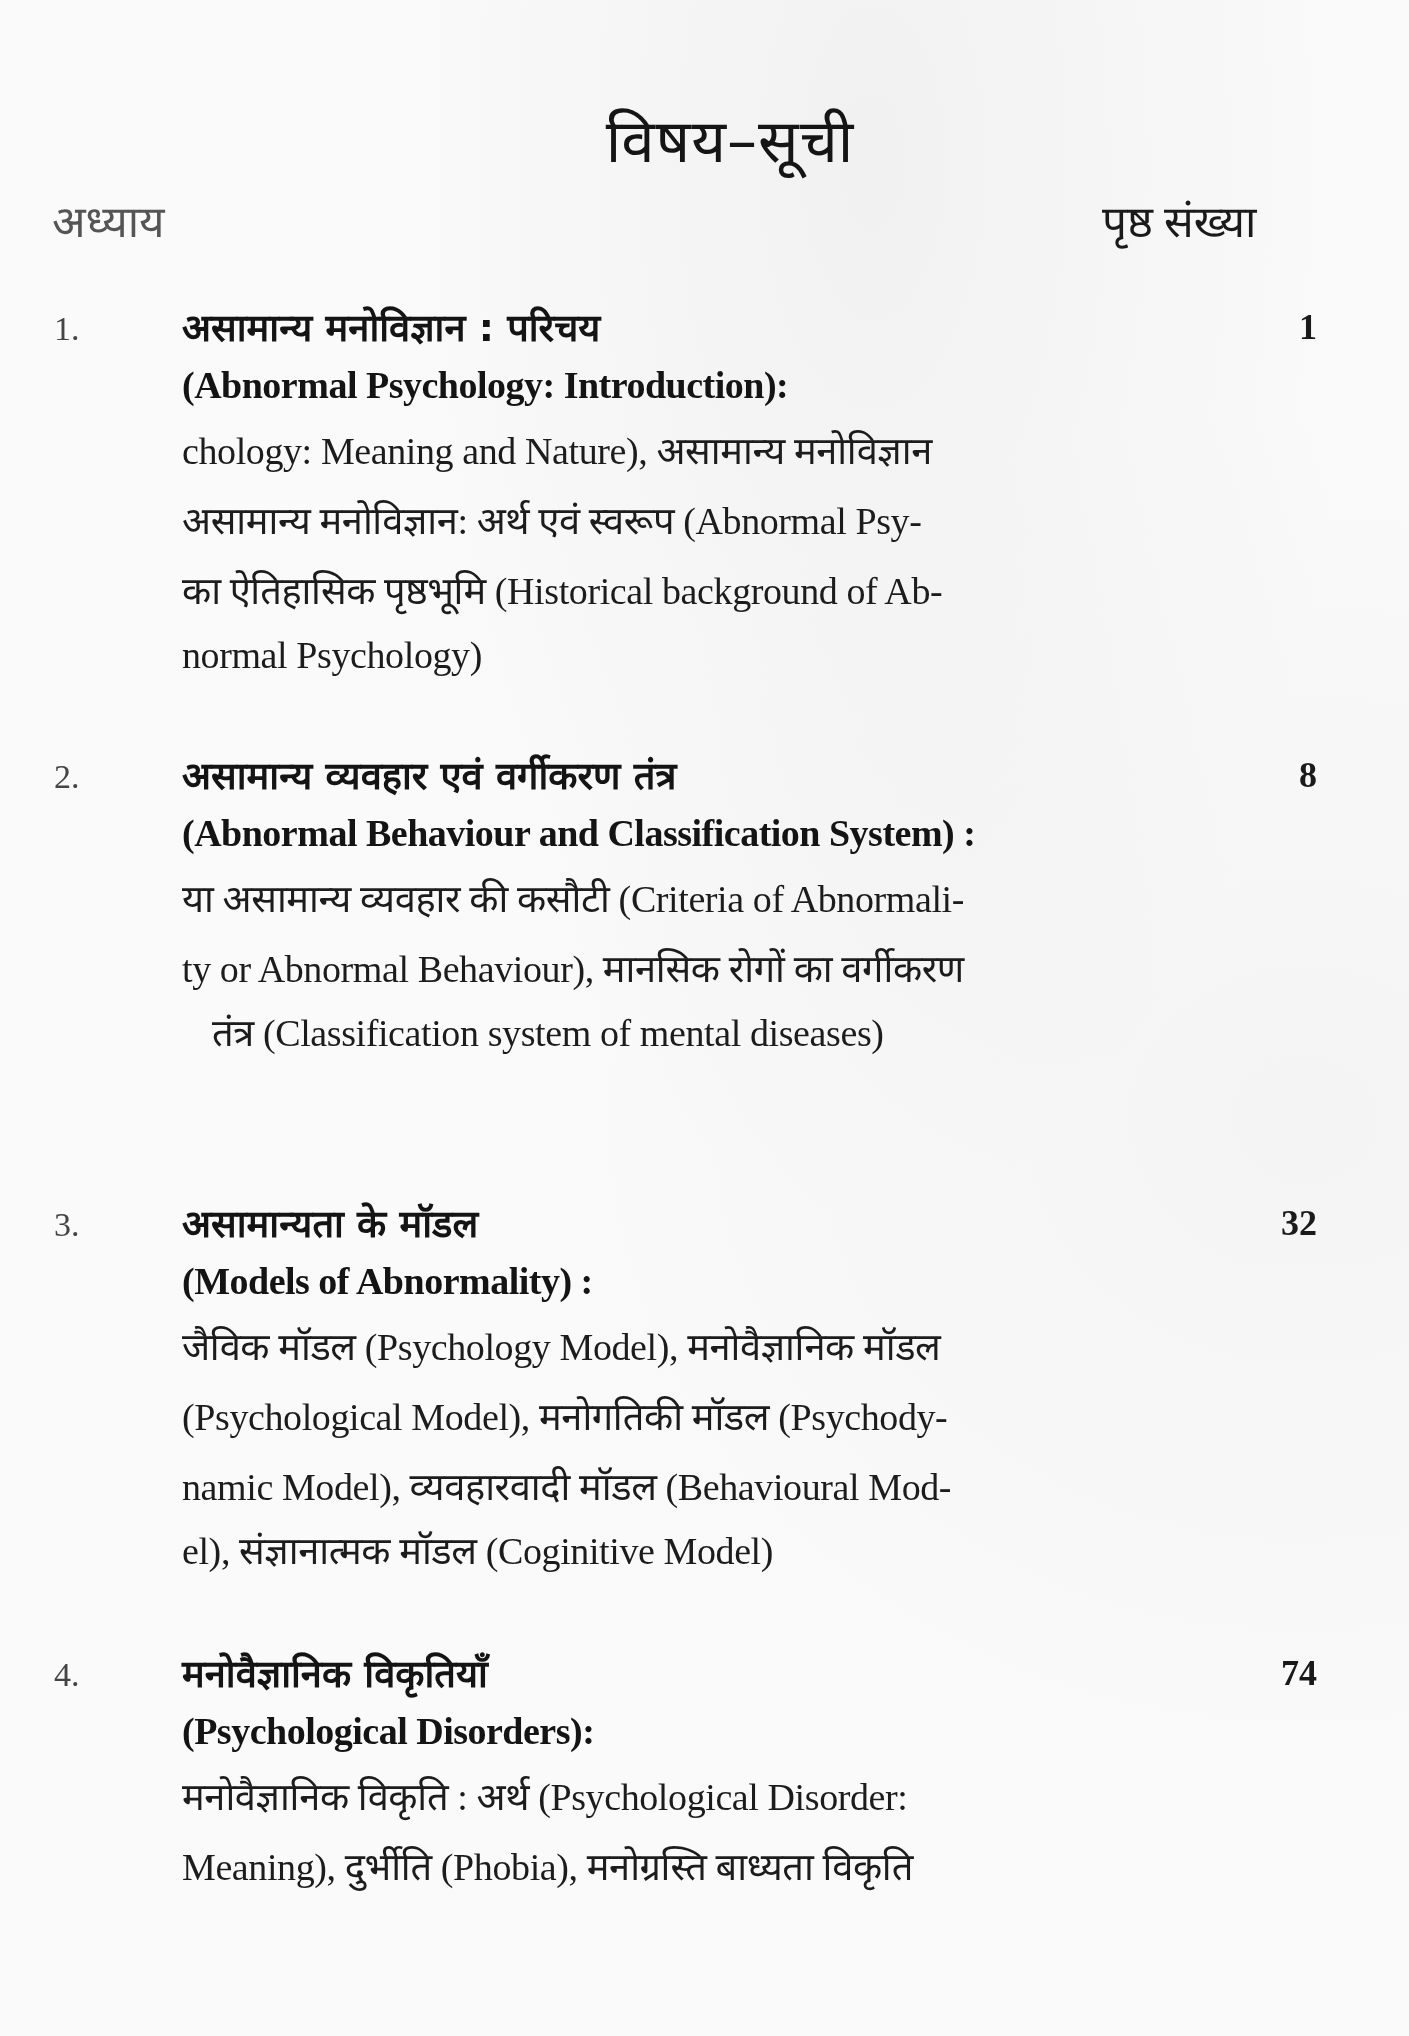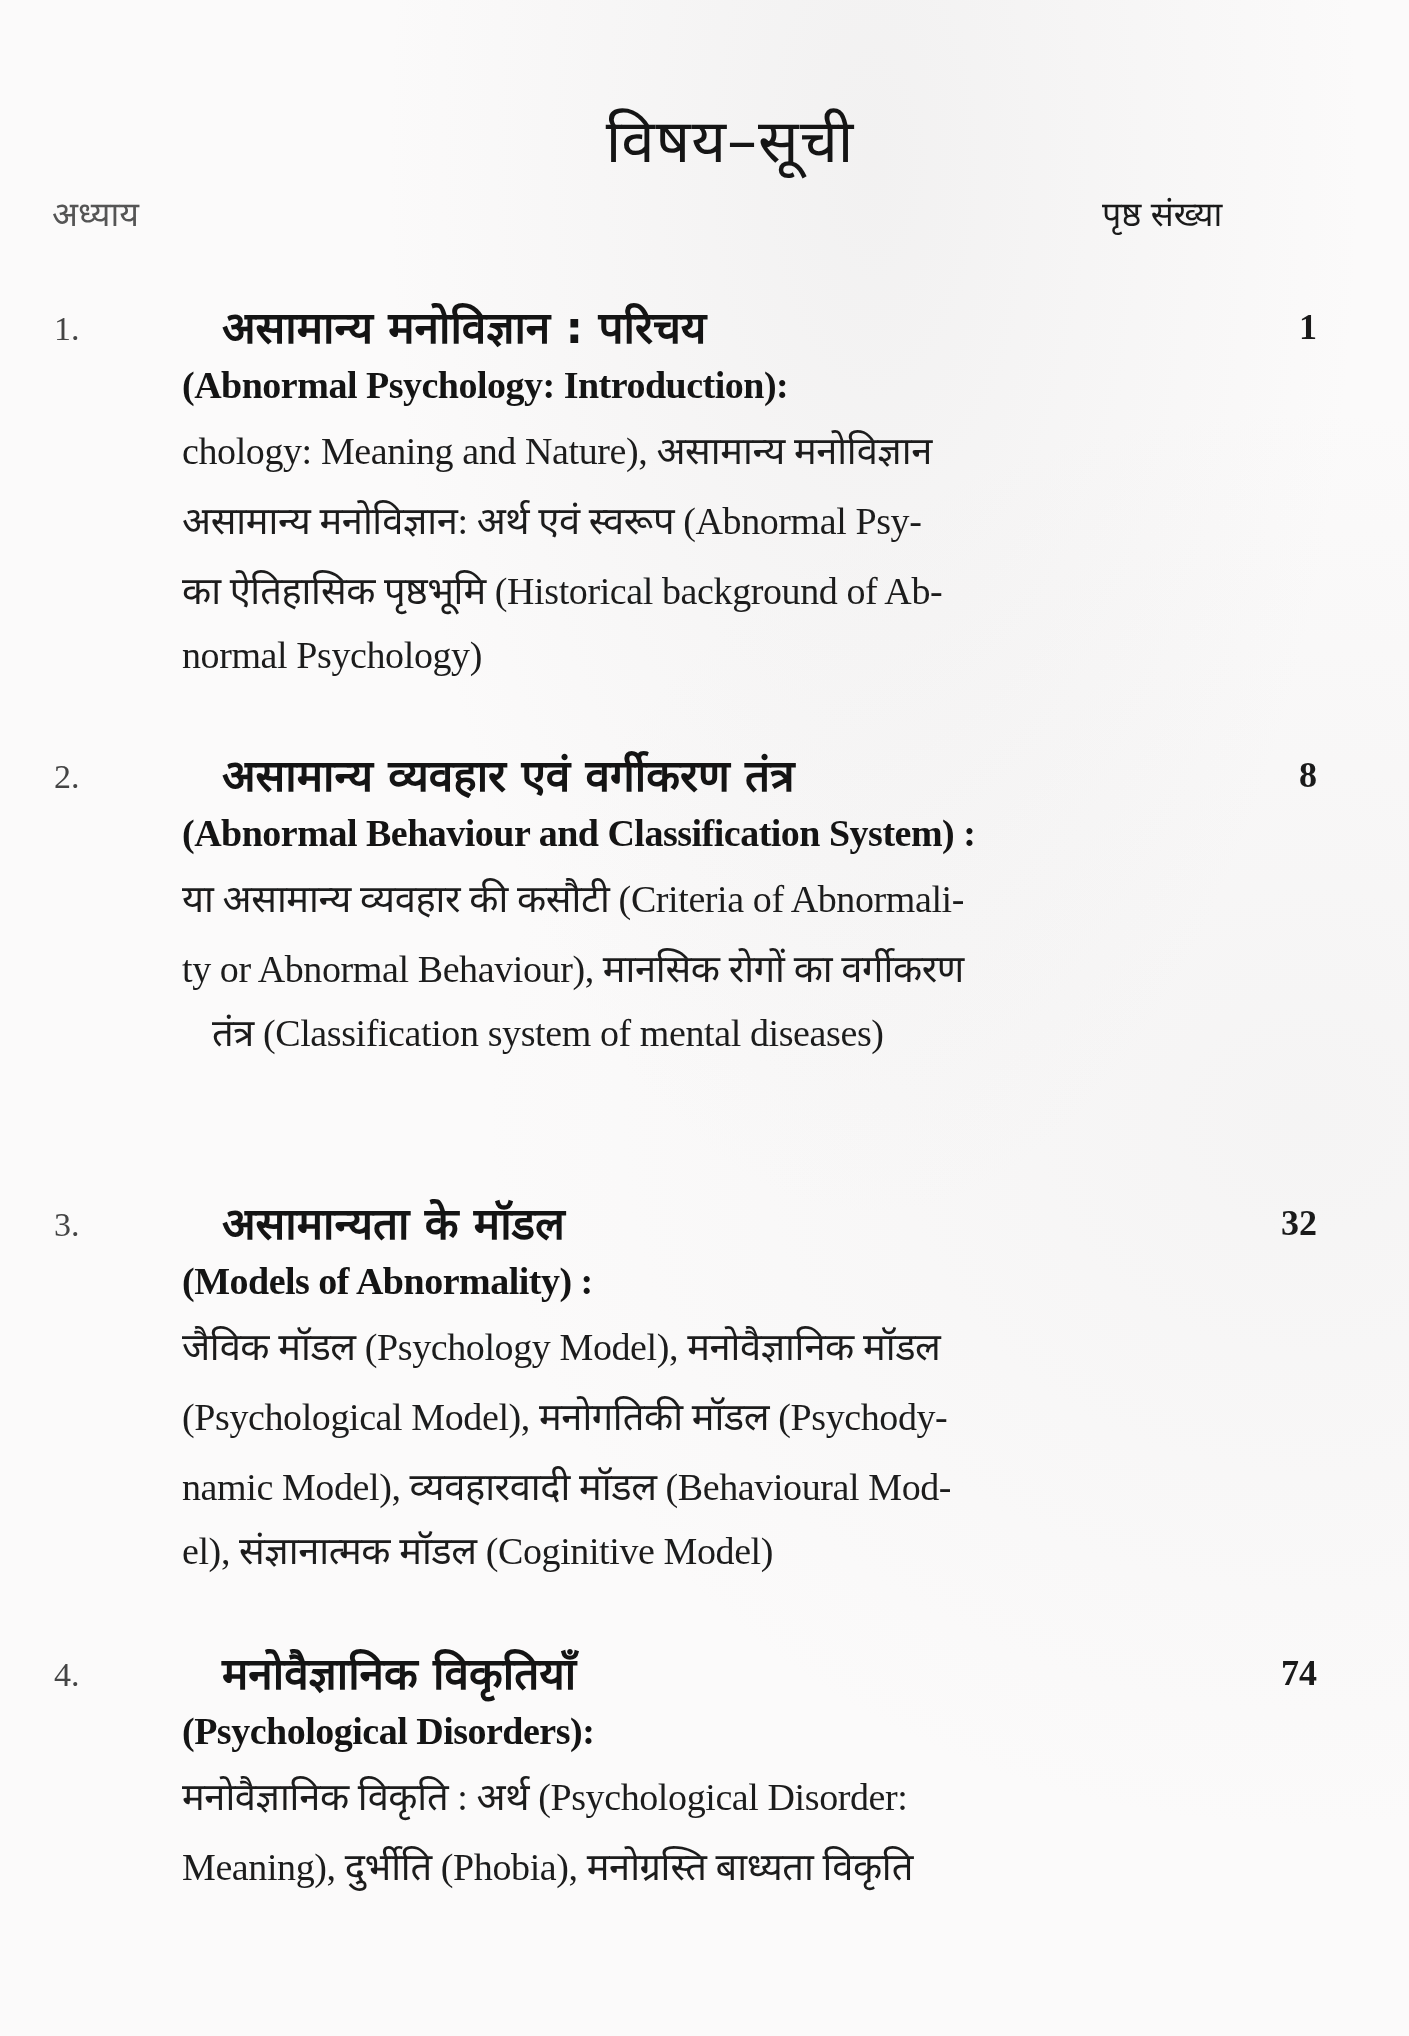--- a/index.html
+++ b/index.html
@@ -33,22 +33,22 @@
     text-align: center;
     font-family: "DejaVu Sans", sans-serif;
     font-size: 60px;
     font-weight: 400;
     letter-spacing: 1px;
     color: #151515;
   }
   .col-header {
     position: absolute;
     top: 190px;
-    font-family: Liberation Sans, sans-serif;
-    font-size: 34px;
+    font-family: Liberation Serif, serif;
+    font-size: 44px;
     color: #2a2a2a;
   }
   .col-header.left { left: 40px; color: #555; }
   .col-header.right { left: 1090px; color: #1a1a1a; text-align: center; }
 
   .chapter {
     position: absolute;
     left: 0;
     width: 1409px;
   }
@@ -71,25 +71,24 @@
     text-align: right;
   }
   .ch-body {
     position: absolute;
     left: 170px;
     width: 960px;
   }
   .ch-hindi-title {
     font-family: "DejaVu Sans", sans-serif;
     font-weight: bold;
-    font-size: 44px;
+    font-size: 38px;
     line-height: 56px;
     color: #141414;
     white-space: nowrap;
-    margin-left: 40px;
   }
   .ch-eng-title {
     font-family: "Liberation Serif", serif;
     font-weight: bold;
     font-size: 38px;
     line-height: 58px;
     color: #141414;
     letter-spacing: -0.5px;
     white-space: nowrap;
   }

